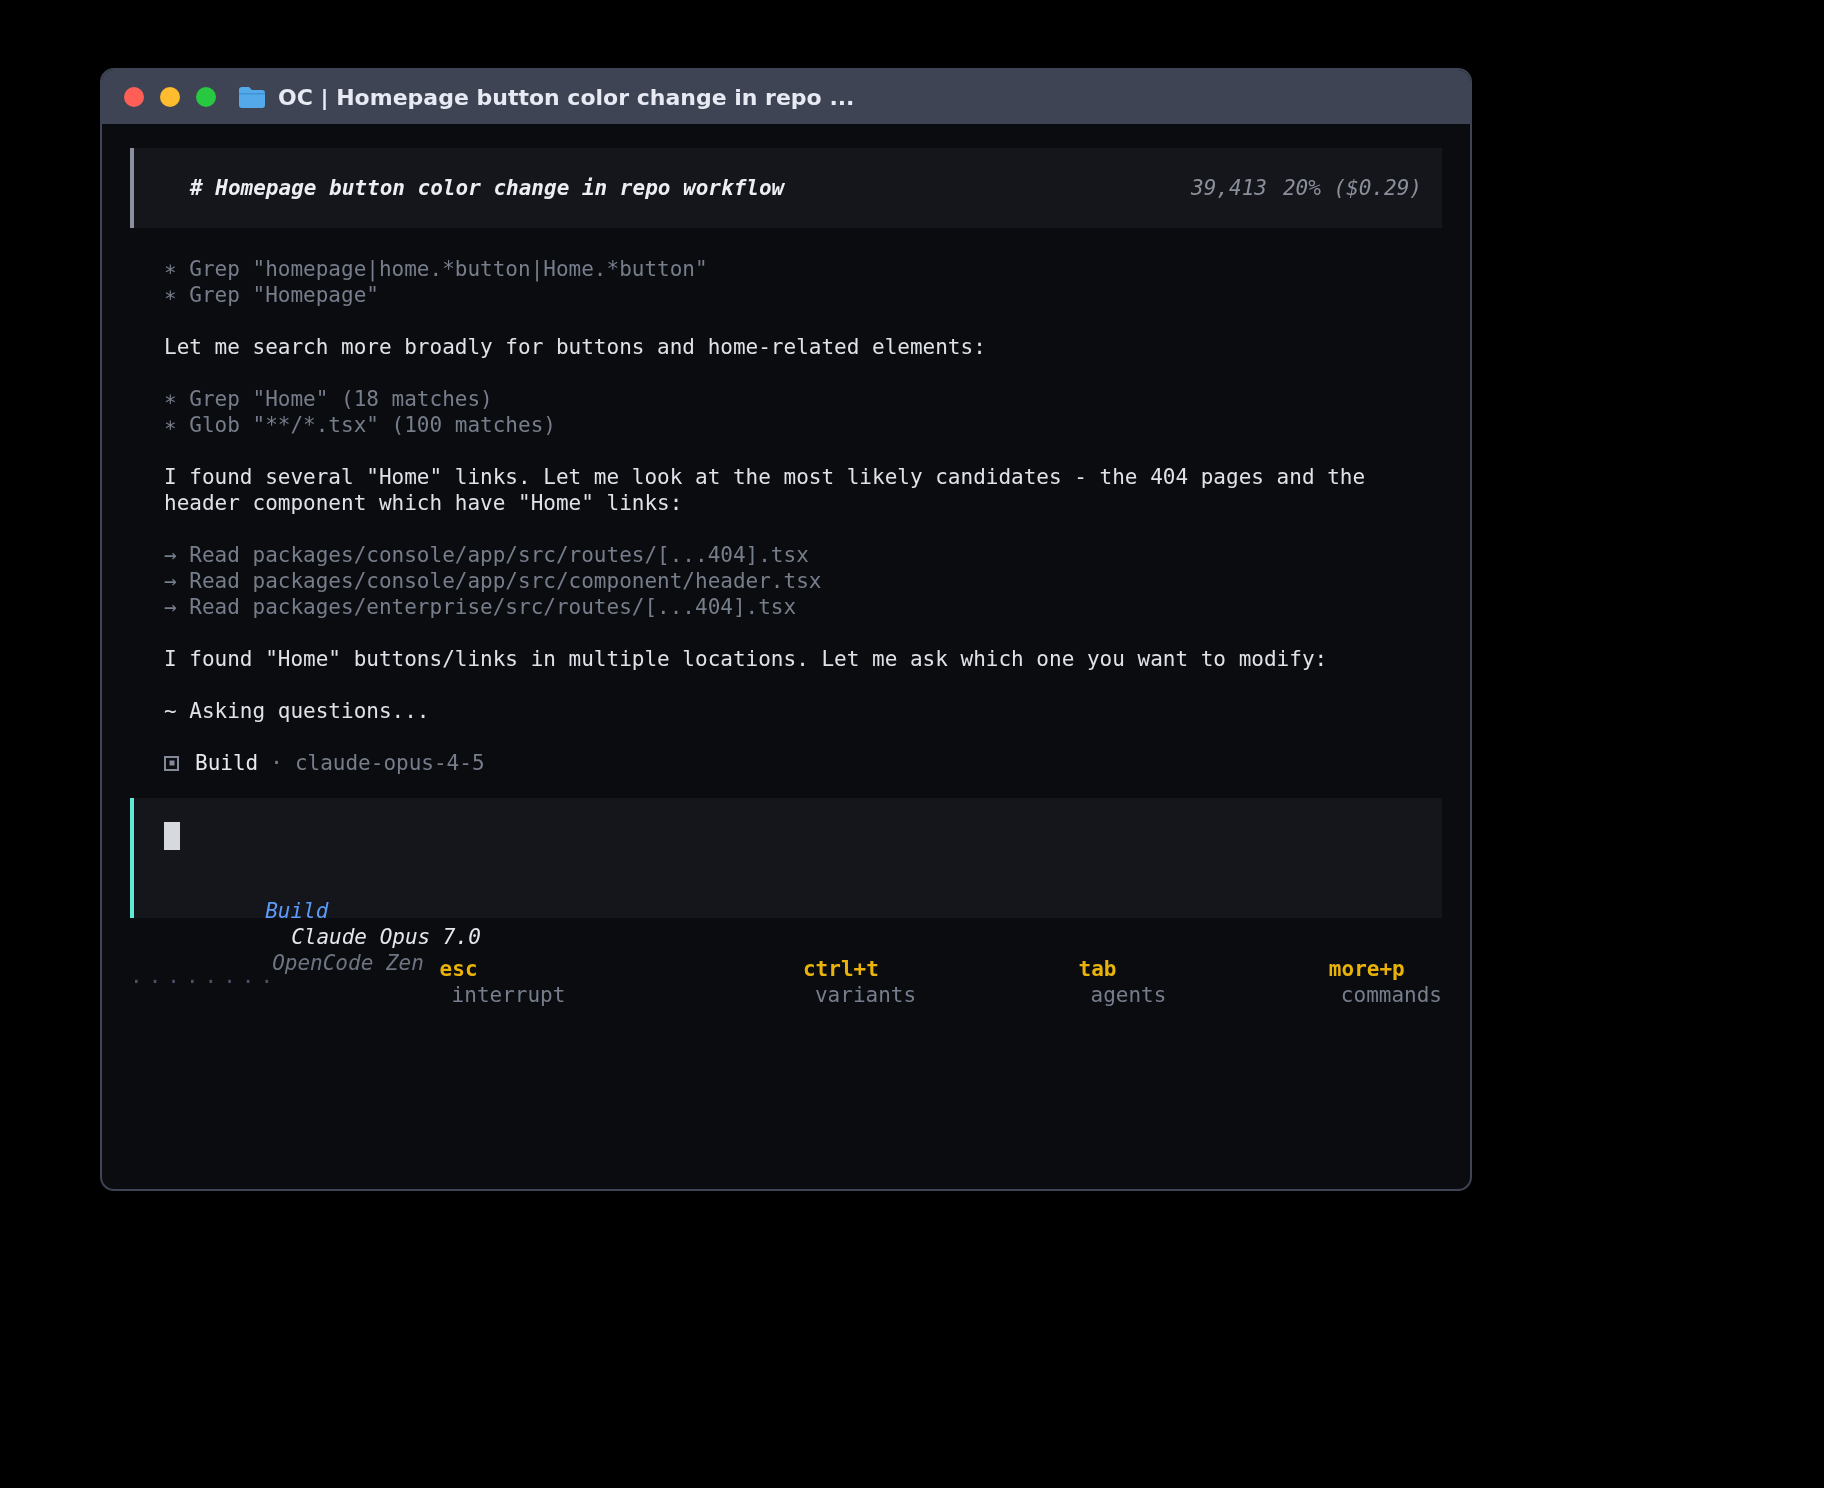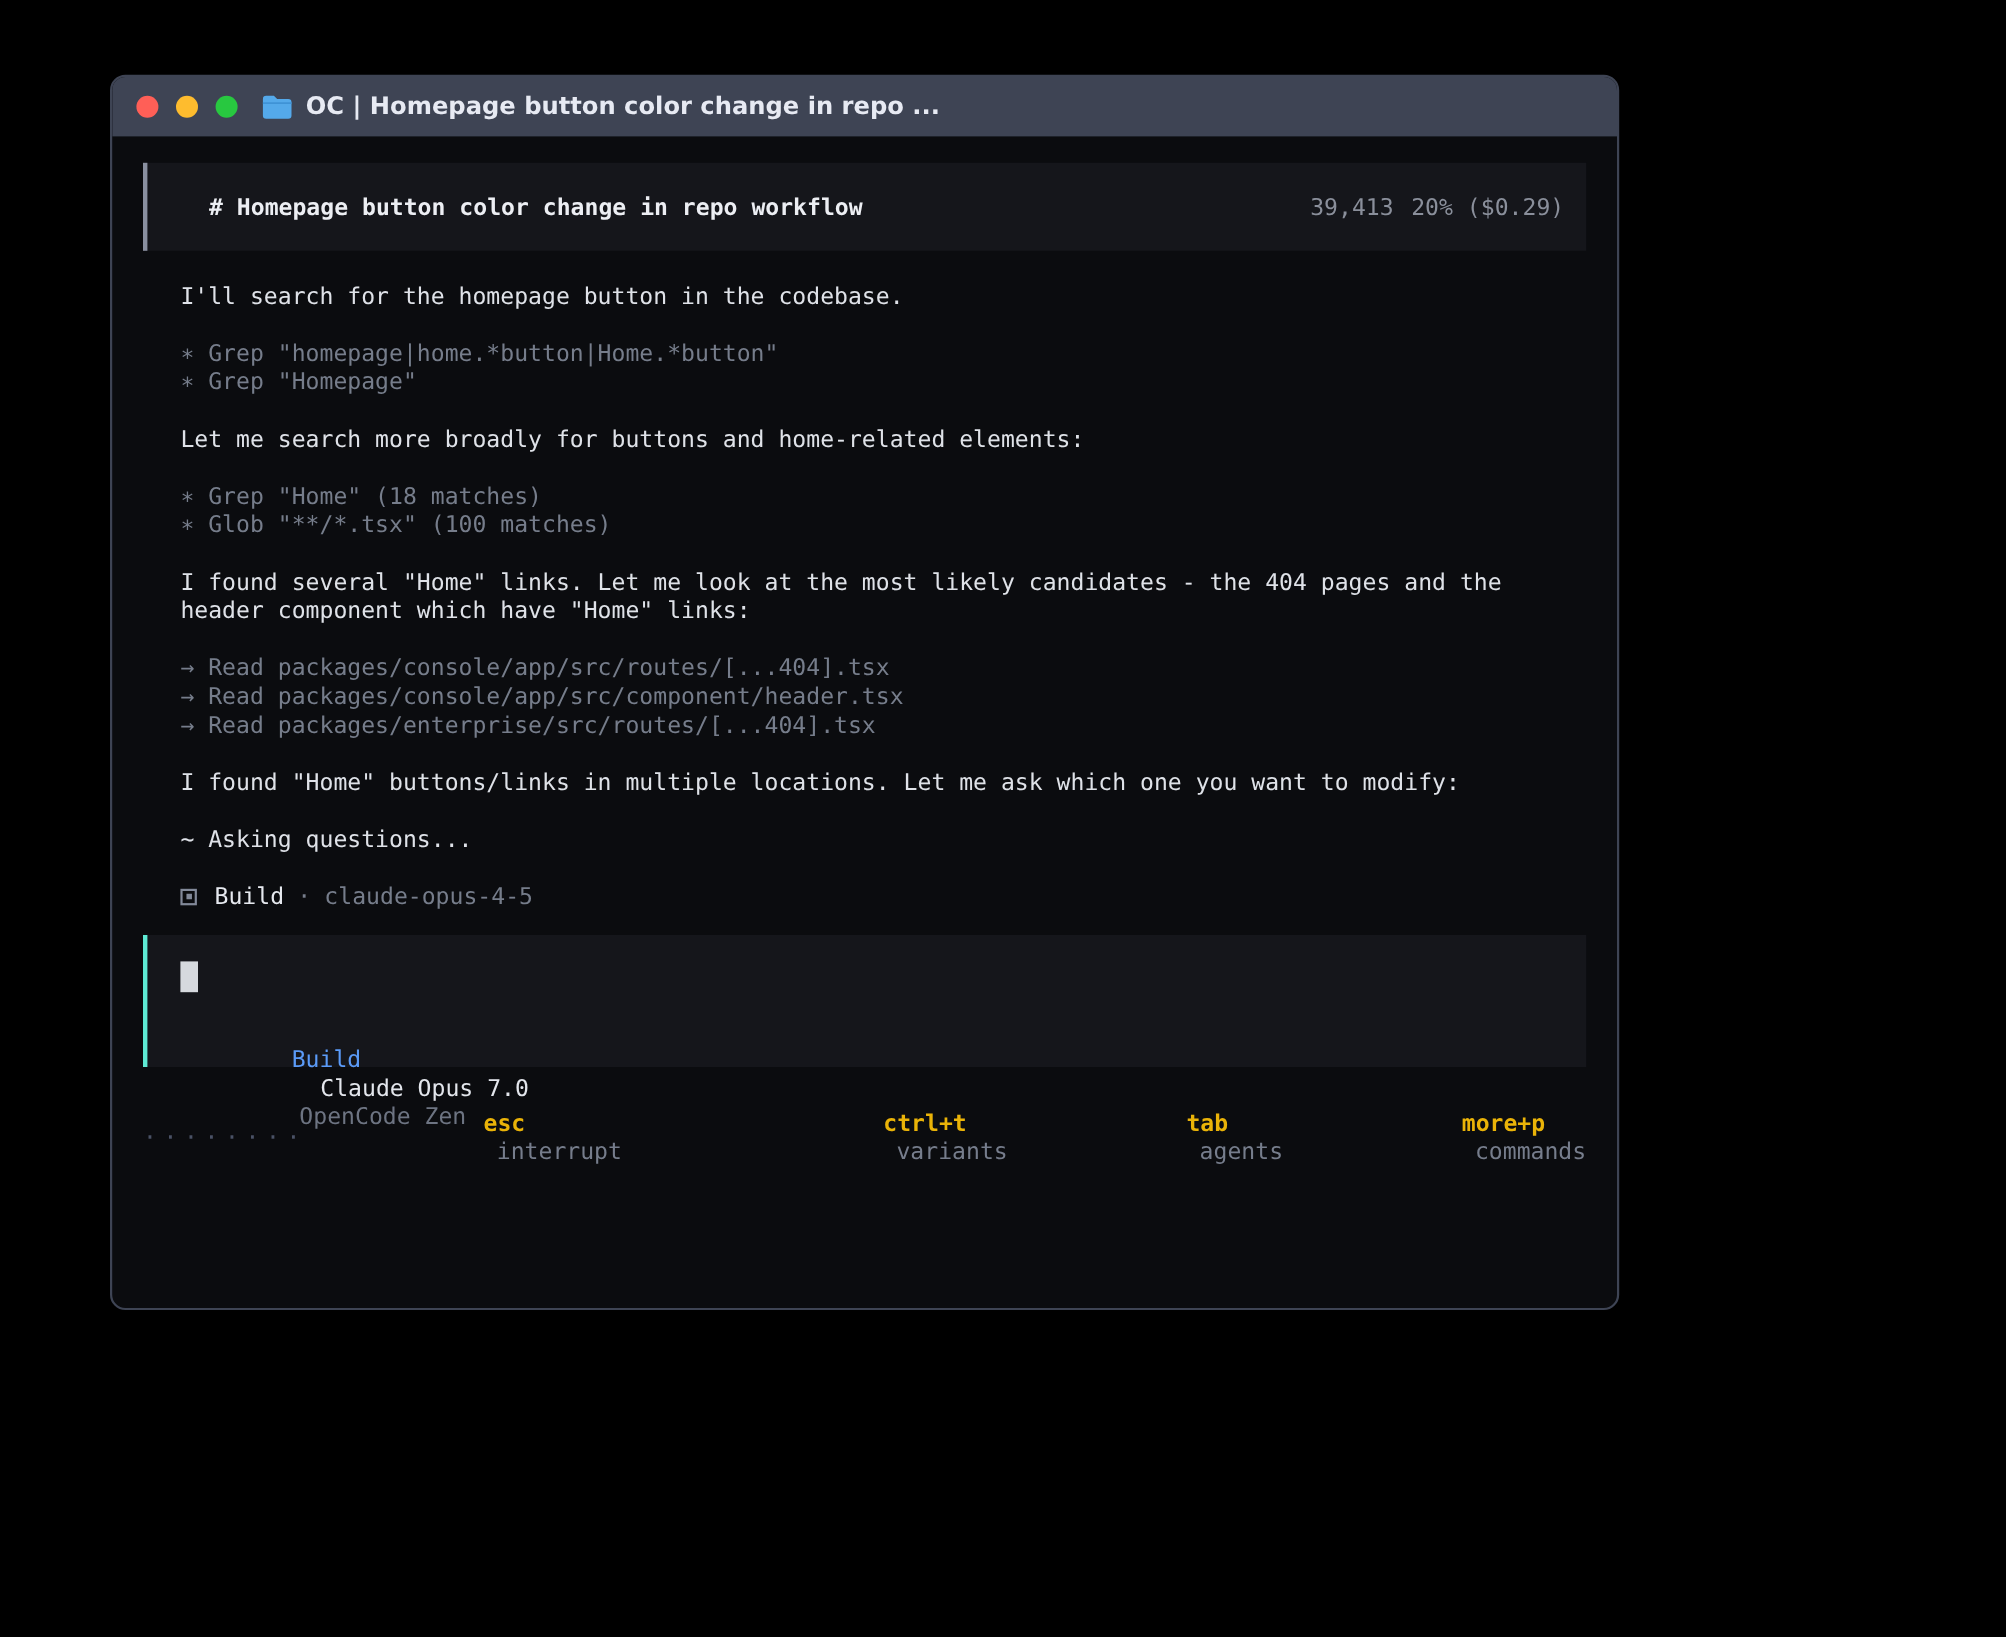--- a/index.html
+++ b/index.html
@@ -28,21 +28,21 @@
     font-family:"DejaVu Sans","Liberation Sans",sans-serif;
     white-space:nowrap; overflow:hidden; text-overflow:ellipsis;
   }
 
   
   .content {
     flex:1; padding:24px 28px 16px 28px;
     display:flex; flex-direction:column;
     font-size:21px; line-height:26px; color:#e3e6ec;
   }
-  .block { background:#15161b; border-left:4px solid #5eead4; }
+  .block { background:#15161b; border-left:4px solid #5eead4;font-style:italic; }
 
   .session-header {
     border-left-color:#8a90a0; height:80px; flex-shrink:0;
     display:flex; align-items:center; justify-content:space-between;
     padding-left:56px; padding-right:20px; margin-bottom:28px;
   }
   .session-title { font-weight:700; color:#eceef3; white-space:pre; }
   .session-stats { color:#8a8f9b; display:flex; gap:16px; white-space:pre; }
 
   .user-message {
@@ -113,21 +113,20 @@
       <span class="session-title"># Homepage button color change in repo workflow</span>
       <span class="session-stats">
         <span>39,413</span>
         <span>20% ($0.29)</span>
       </span>
     </div>
 
 
     <div class="convo">
 
-      <div class="line white para">I'll search for the homepage button in the codebase.</div>
 
       <div class="group">
         <div class="line gray">∗ Grep "homepage|home.*button|Home.*button"</div>
         <div class="line gray">∗ Grep "Homepage"</div>
       </div>
 
       <div class="line white para">Let me search more broadly for buttons and home-related elements:</div>
 
       <div class="group">
         <div class="line gray">∗ Grep "Home" (18 matches)</div>

